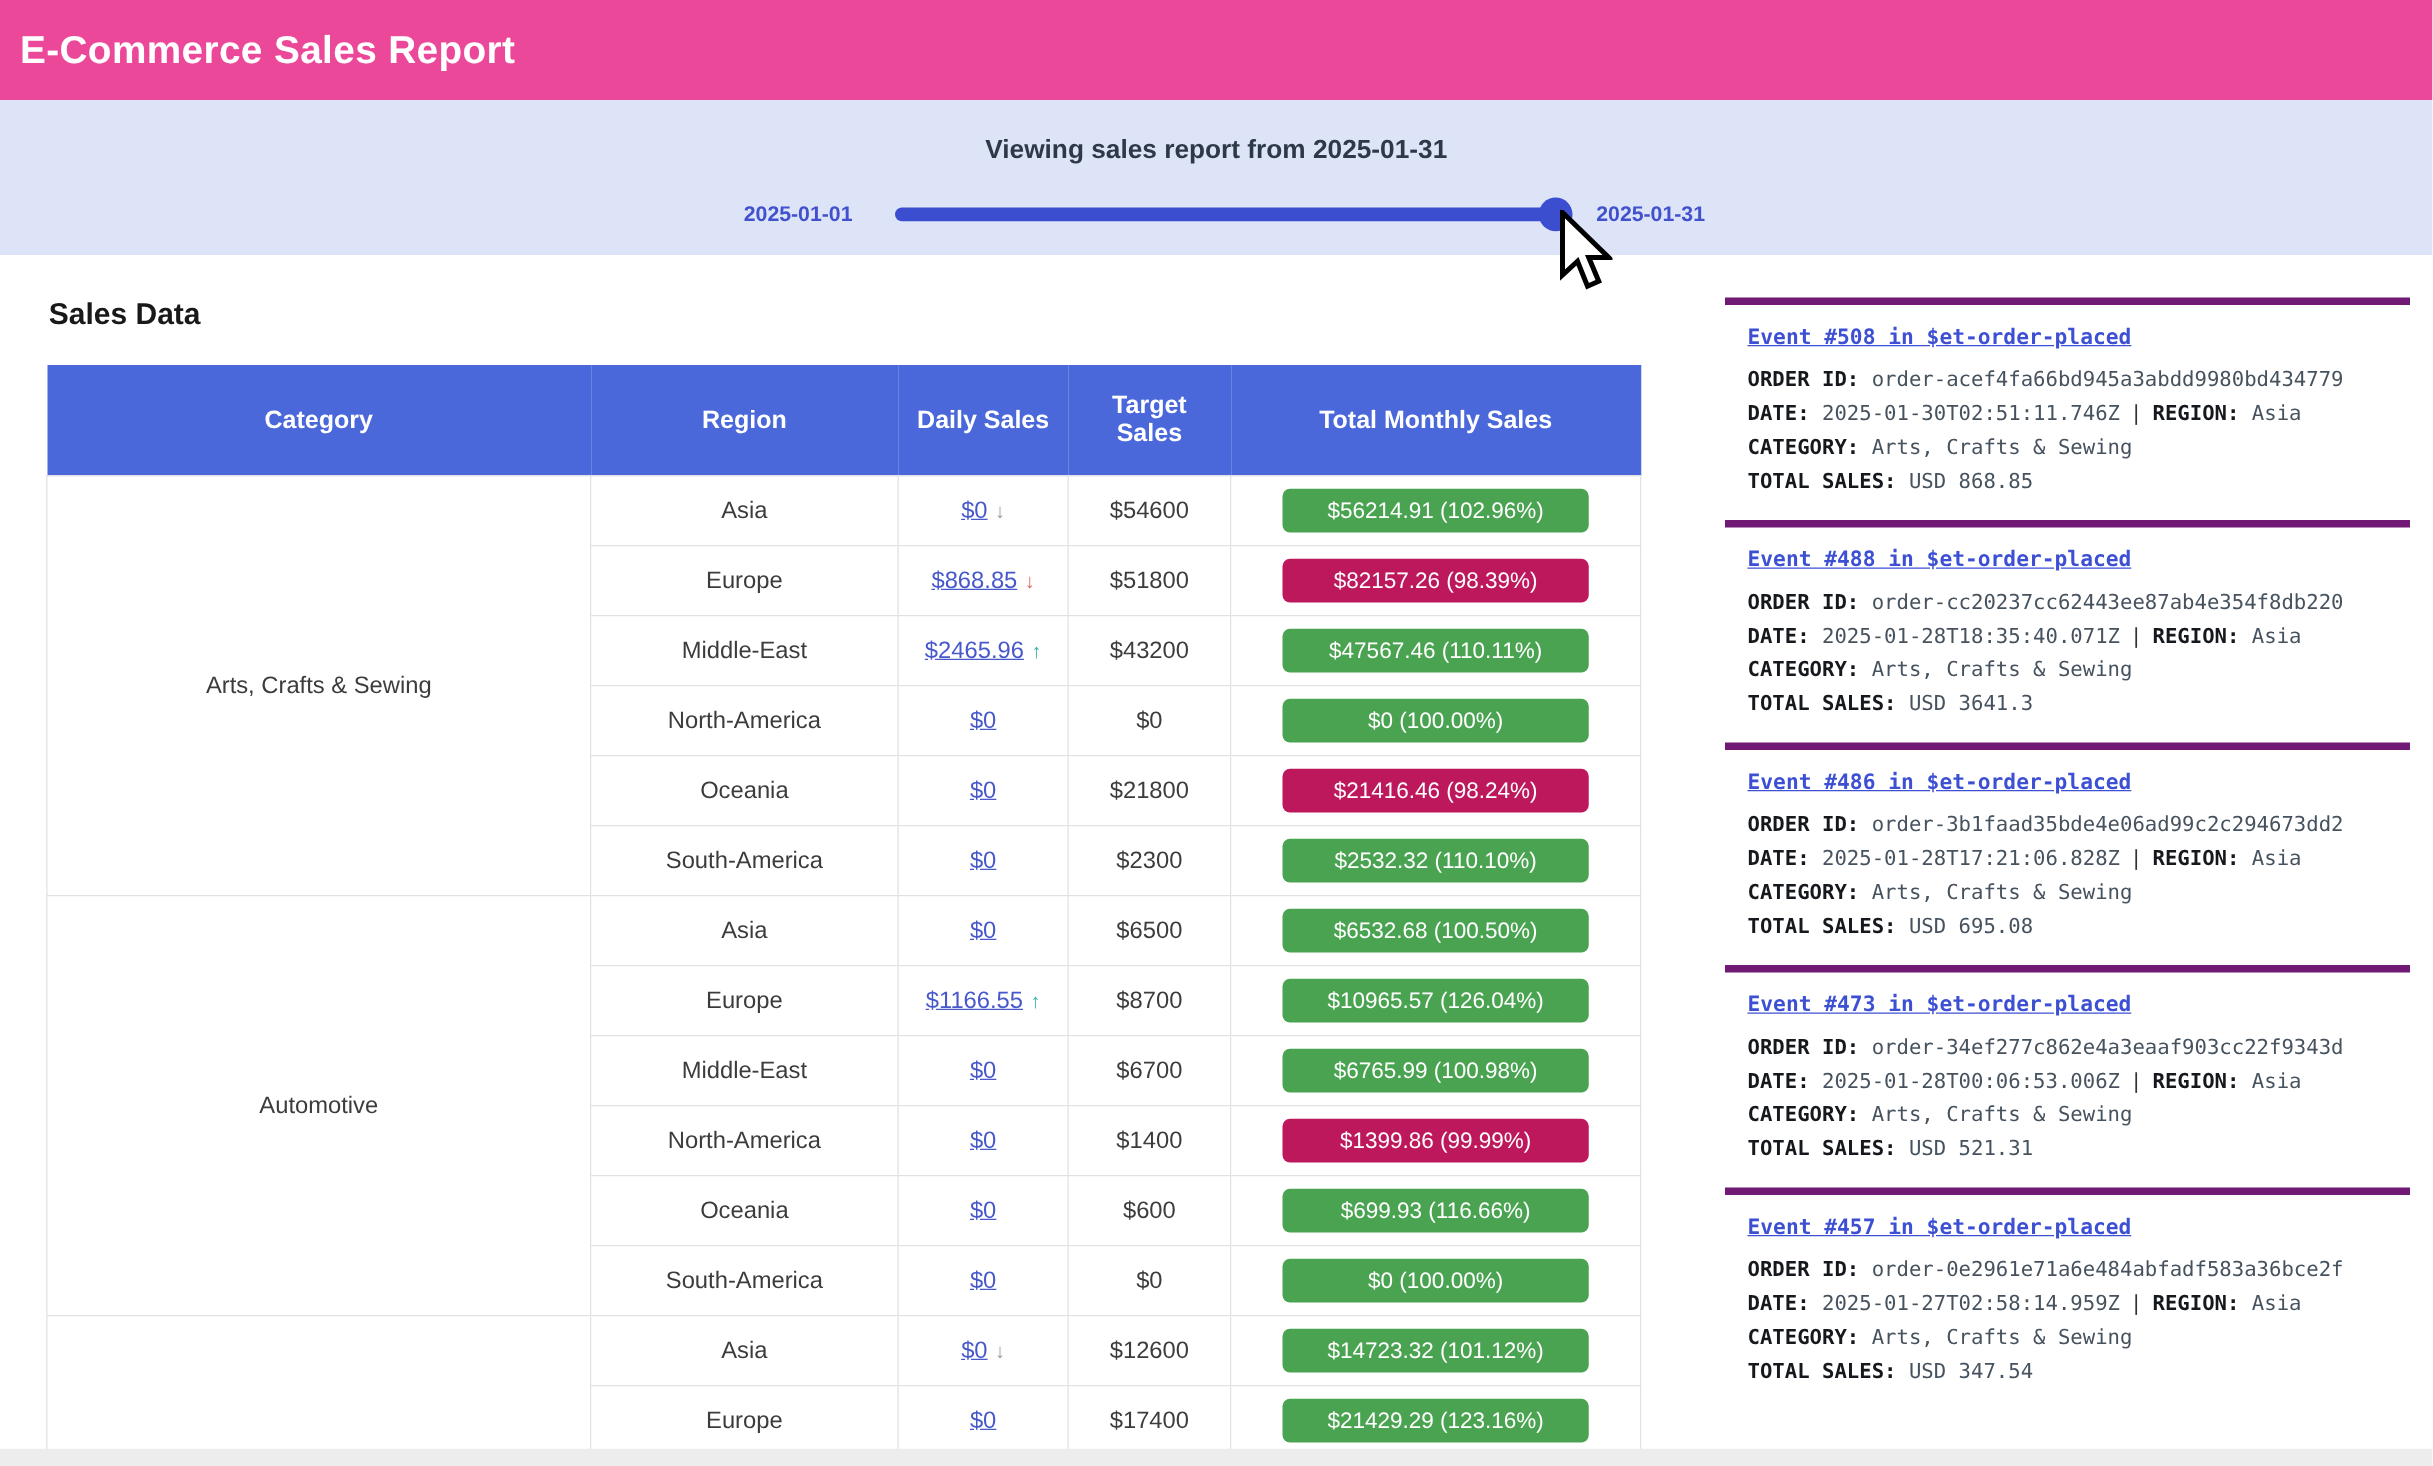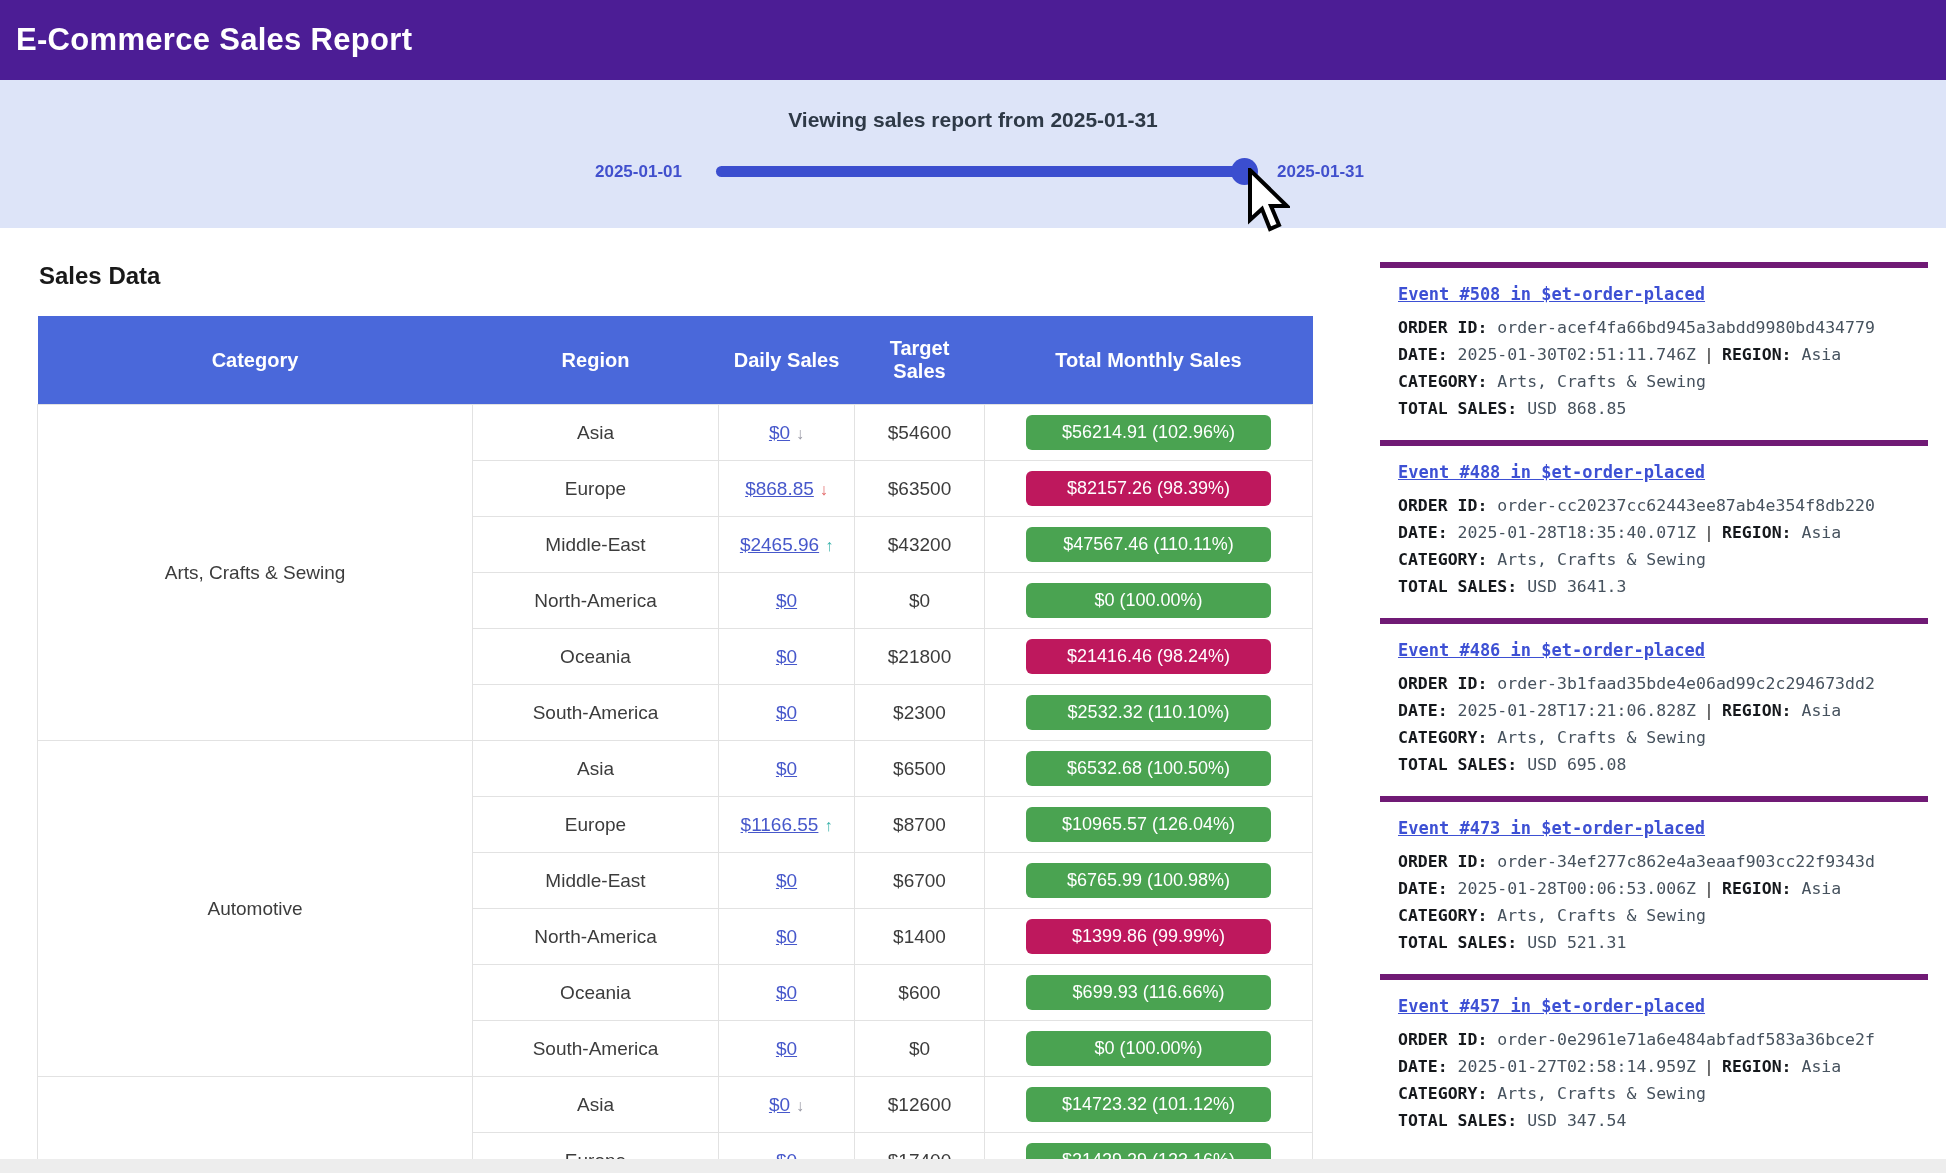--- a/index.html
+++ b/index.html
@@ -5,28 +5,28 @@
   html, body { margin:0; padding:0; overflow:hidden; }
   body {
     width:1946px; height:1173px;
     font-family:"Liberation Sans", sans-serif;
     background:#ffffff;
     position:relative;
   }
 
   
   .topbar {
-    height:80px; background:#4c1d95;
+    height:80px; background:#ec4899;
     display:flex; align-items:center;
     padding-left:16px; box-sizing:border-box;
   }
   .topbar h1 { color:#fff; font-size:31px; margin:0; font-weight:bold; letter-spacing:.3px; }
 
   
-  .slider-section { height:148px; background:#dde4f8; position:relative; }
+  .slider-section { height:124px; background:#dde4f8; position:relative; }
   .slider-title {
     position:absolute; top:28px; left:0; width:100%;
     text-align:center; font-size:21px; font-weight:bold; color:#2e3947;
   }
   .slider-label {
     position:absolute; top:82px; font-size:17px; font-weight:bold; color:#4150cd;
   }
   .slider-label.min { left:595px; }
   .slider-label.max { left:1277px; }
   .slider-track {
@@ -129,21 +129,21 @@
           <tr>
             <td rowspan="6" class="cat">Arts, Crafts &amp; Sewing</td>
             <td>Asia</td>
             <td><a href="#" class="daily-link">$0</a><span class="trend muted">↓</span></td>
             <td>$54600</td>
             <td class="hl"><span class="badge green">$56214.91 (102.96%)</span></td>
           </tr>
           <tr>
             <td>Europe</td>
             <td><a href="#" class="daily-link">$868.85</a><span class="trend red">↓</span></td>
-            <td>$63500</td>
+            <td>$51800</td>
             <td><span class="badge red">$82157.26 (98.39%)</span></td>
           </tr>
           <tr>
             <td>Middle-East</td>
             <td><a href="#" class="daily-link">$2465.96</a><span class="trend teal">↑</span></td>
             <td>$43200</td>
             <td><span class="badge green">$47567.46 (110.11%)</span></td>
           </tr>
           <tr>
             <td>North-America</td>

